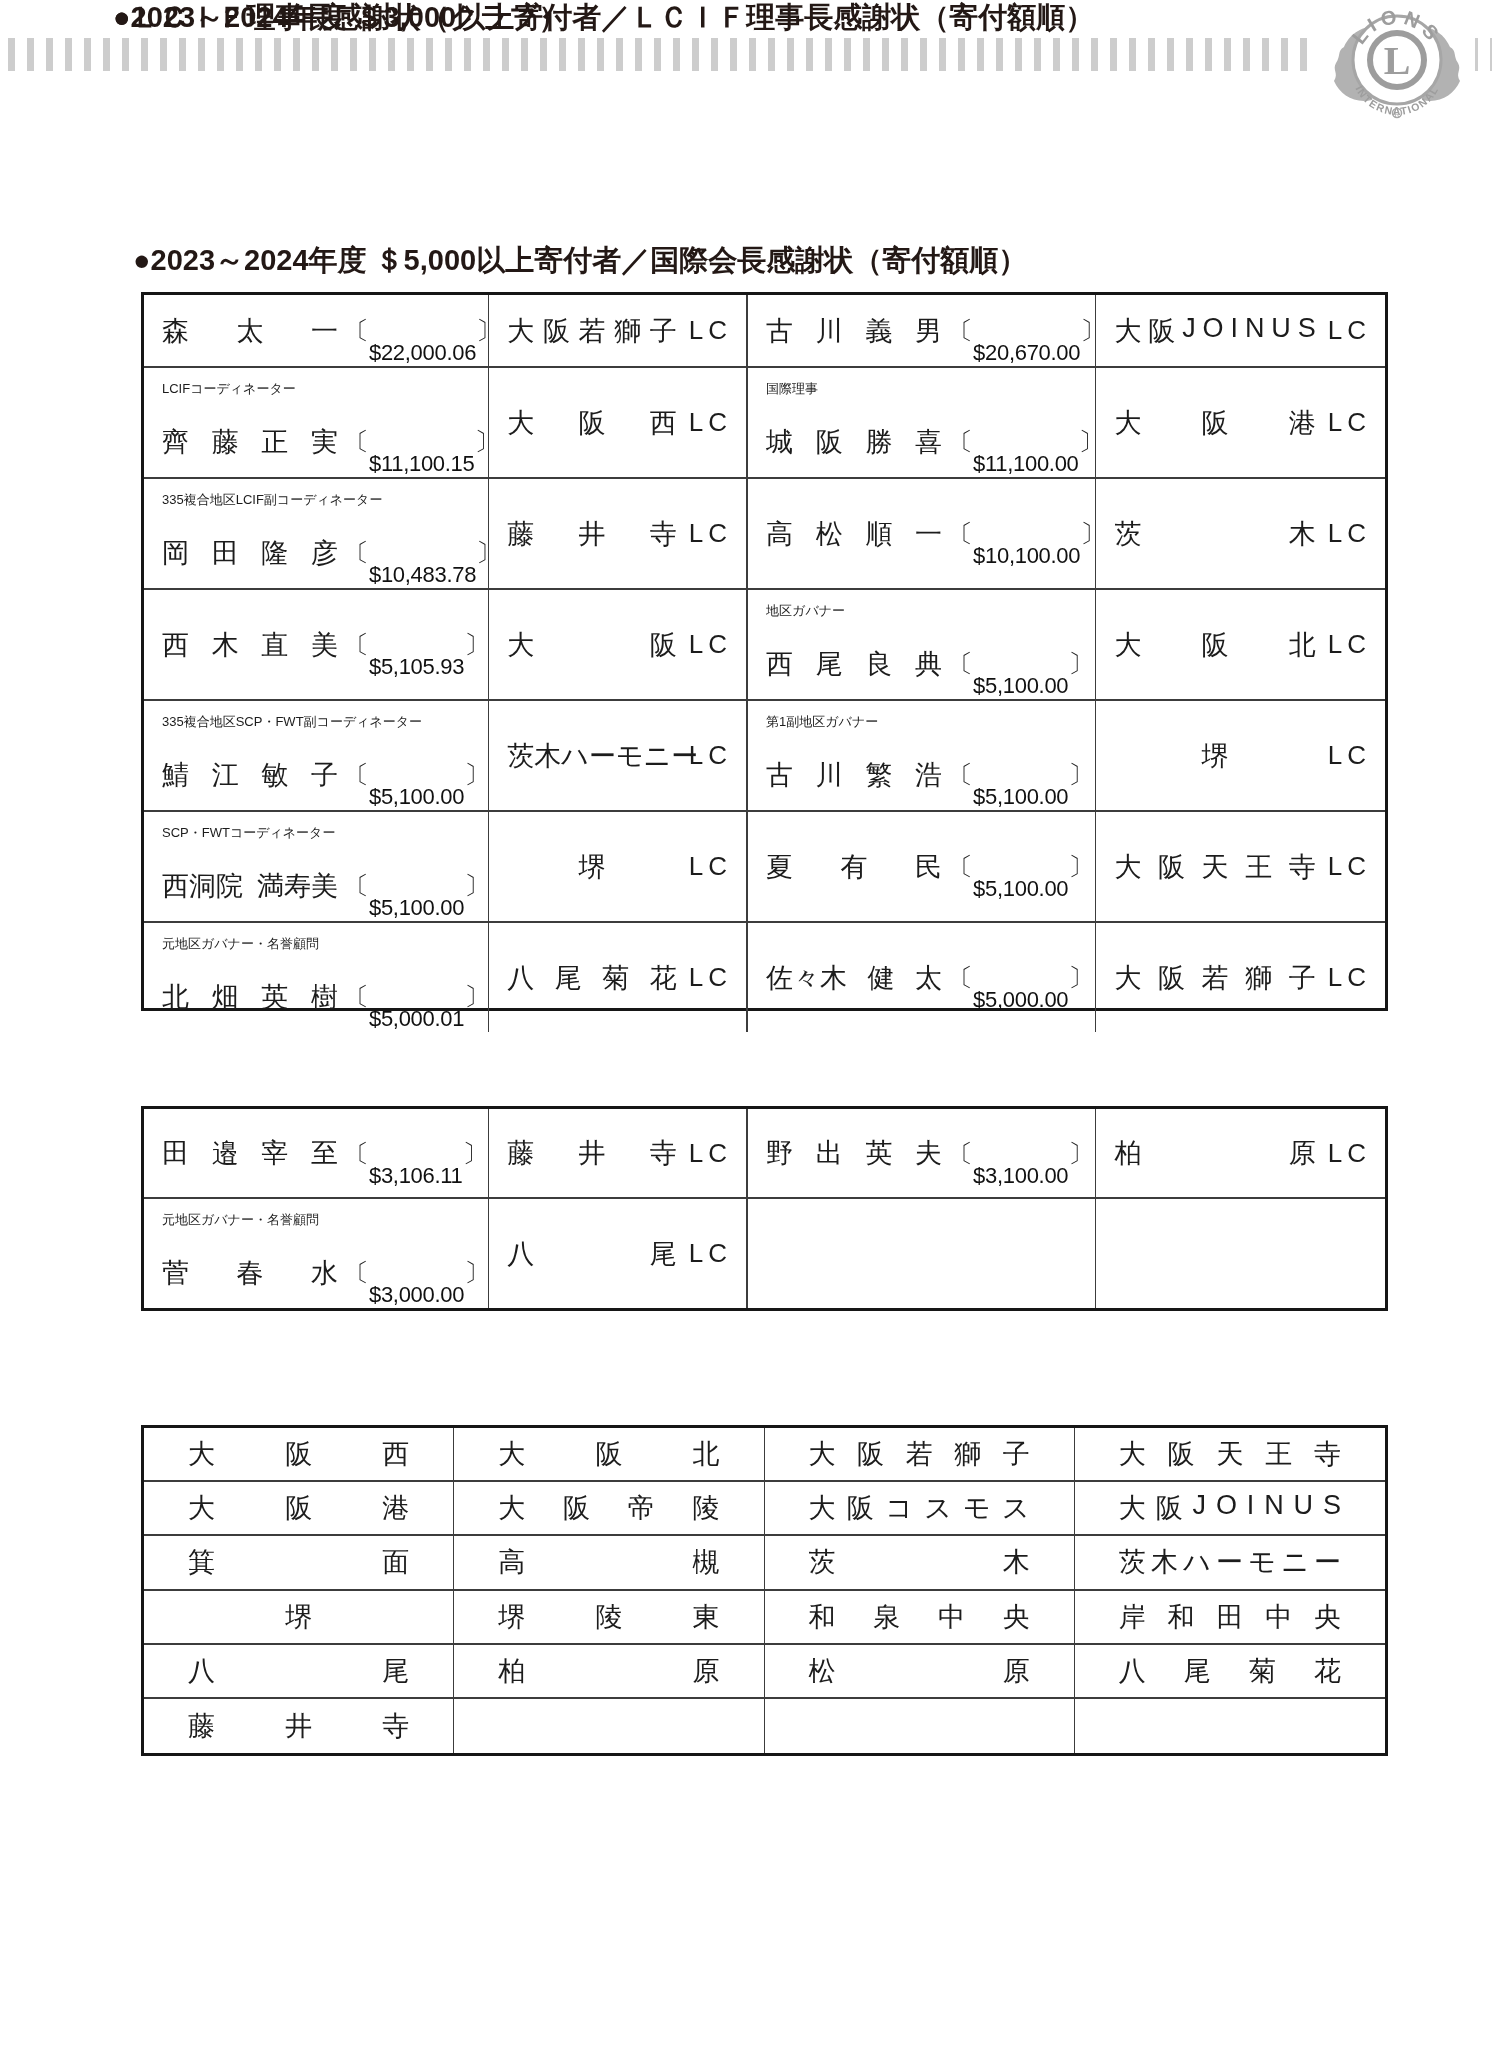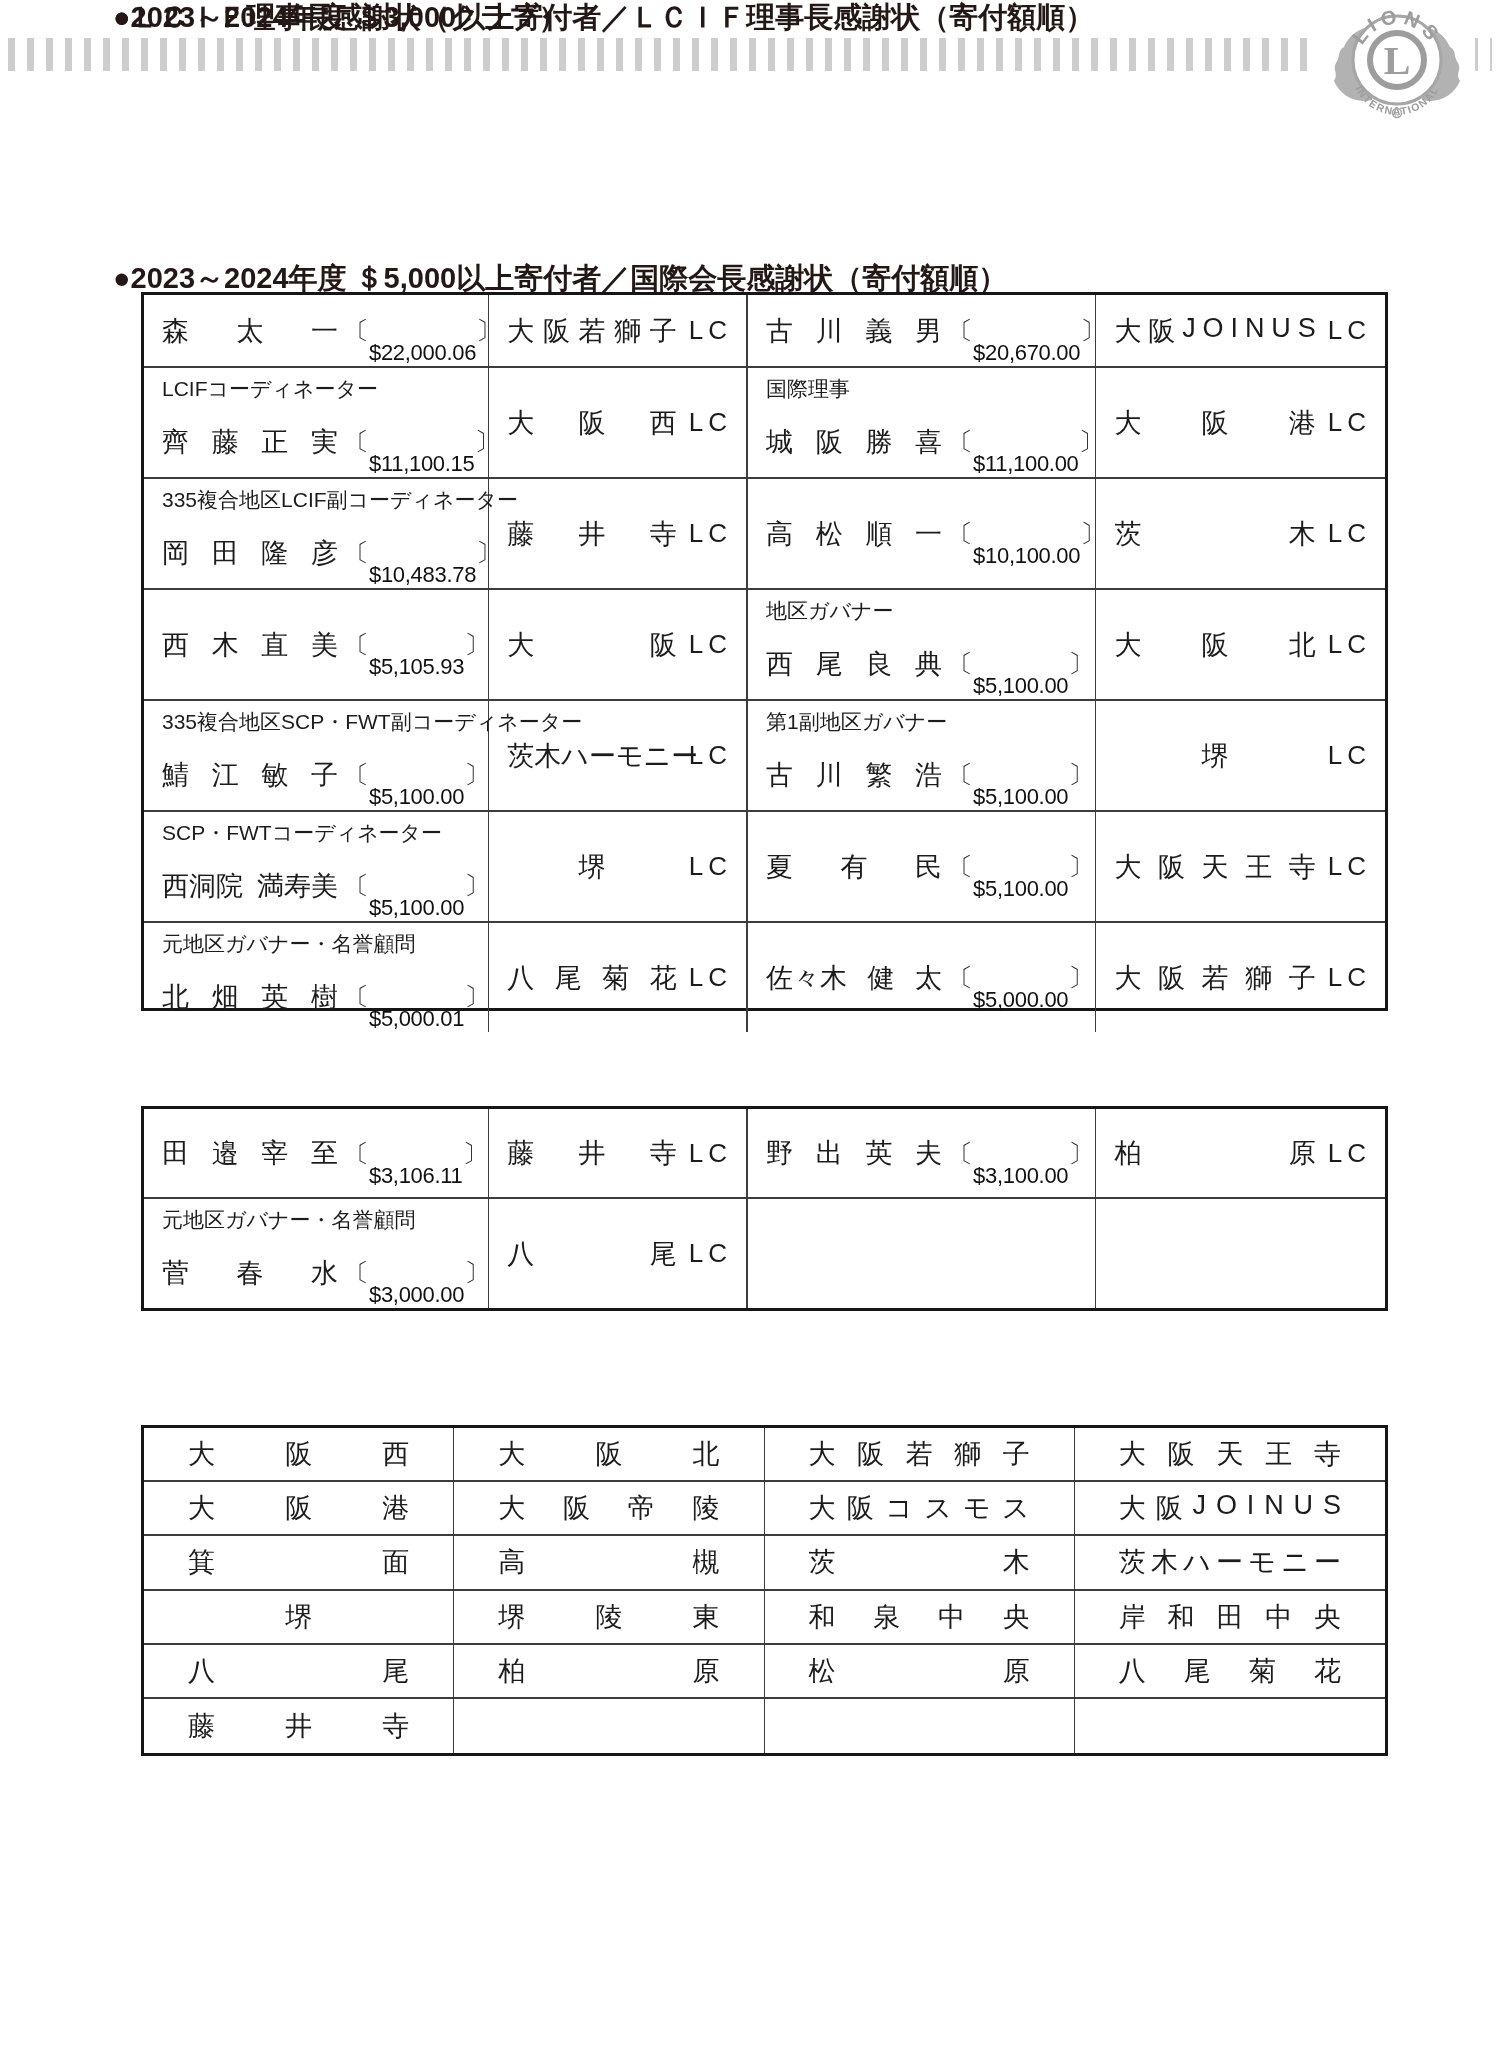--- a/index.html
+++ b/index.html
@@ -21,36 +21,36 @@
   
   .title-row{
     position:absolute;left:113px;top:100px;width:1277px;height:52px;
     display:flex;align-items:center;gap:22px;
   }
   .title-rule{flex:1;height:25px;box-sizing:border-box;
     border-top:7px solid #c9c9c9;border-bottom:7px solid #c9c9c9;}
   .page-title{font-size:46px;font-weight:bold;letter-spacing:1px;color:#231815;white-space:nowrap;}
   
   .sec-heading{position:absolute;left:113px;font-size:29px;font-weight:bold;color:#231815;white-space:nowrap;line-height:34px;}
-  .h1{top:261px;}　.h2{top:1059px;}　.h3{top:1383px;}
+  .h1{top:243px;margin-left:20px;}　.h2{top:1059px;}　.h3{top:1383px;}
   
   .tbl{position:absolute;left:141px;width:1247px;box-sizing:border-box;
     border:3px solid #161616;display:grid;background:#fff;}
   .t1{top:292px;height:719px;grid-template-columns:347fr 260fr 350fr 290fr;grid-template-rows:repeat(7,1fr);}
   .t2{top:1106px;height:205px;grid-template-columns:347fr 260fr 350fr 290fr;grid-template-rows:repeat(2,1fr);}
   .t3{top:1425px;height:331px;grid-template-columns:repeat(4,1fr);grid-template-rows:repeat(6,1fr);}
   .cell{box-sizing:border-box;border-right:1px solid #3c3c3c;border-bottom:2px solid #3c3c3c;
     display:flex;min-width:0;}
   .cell.lastcol{border-right:none;}
   .cell.midsep{border-right-width:2px;}
   .cell.lastrow{border-bottom:none;}
   
   .name-cell{flex-direction:column;justify-content:center;padding:0 6px 0 18px;}
   .name-cell.has-role{justify-content:flex-start;padding-top:11px;}
-  .role{font-size:21px;line-height:20px;color:#1c1c1c;white-space:nowrap;}
+  .role{font-size:13px;line-height:20px;color:#1c1c1c;white-space:nowrap;}
   .has-role .name-row{margin-top:7px;}
   .name-row{display:flex;align-items:center;}
   .name-units{width:176px;flex:0 0 176px;display:flex;justify-content:space-between;}
   .name-unit{font-size:27px;white-space:nowrap;}
   .amount-wrap{width:142px;flex:0 0 142px;margin-left:6px;display:flex;justify-content:space-between;align-items:center;}
   .bracket{font-size:25px;color:#222;}
   .amount{font-size:22px;letter-spacing:-0.3px;color:#111;margin-top:45px;}
   
   .club-cell{align-items:center;padding:0 14px 0 18px;}
   .club-units{flex:1;display:flex;justify-content:space-between;min-width:0;}

